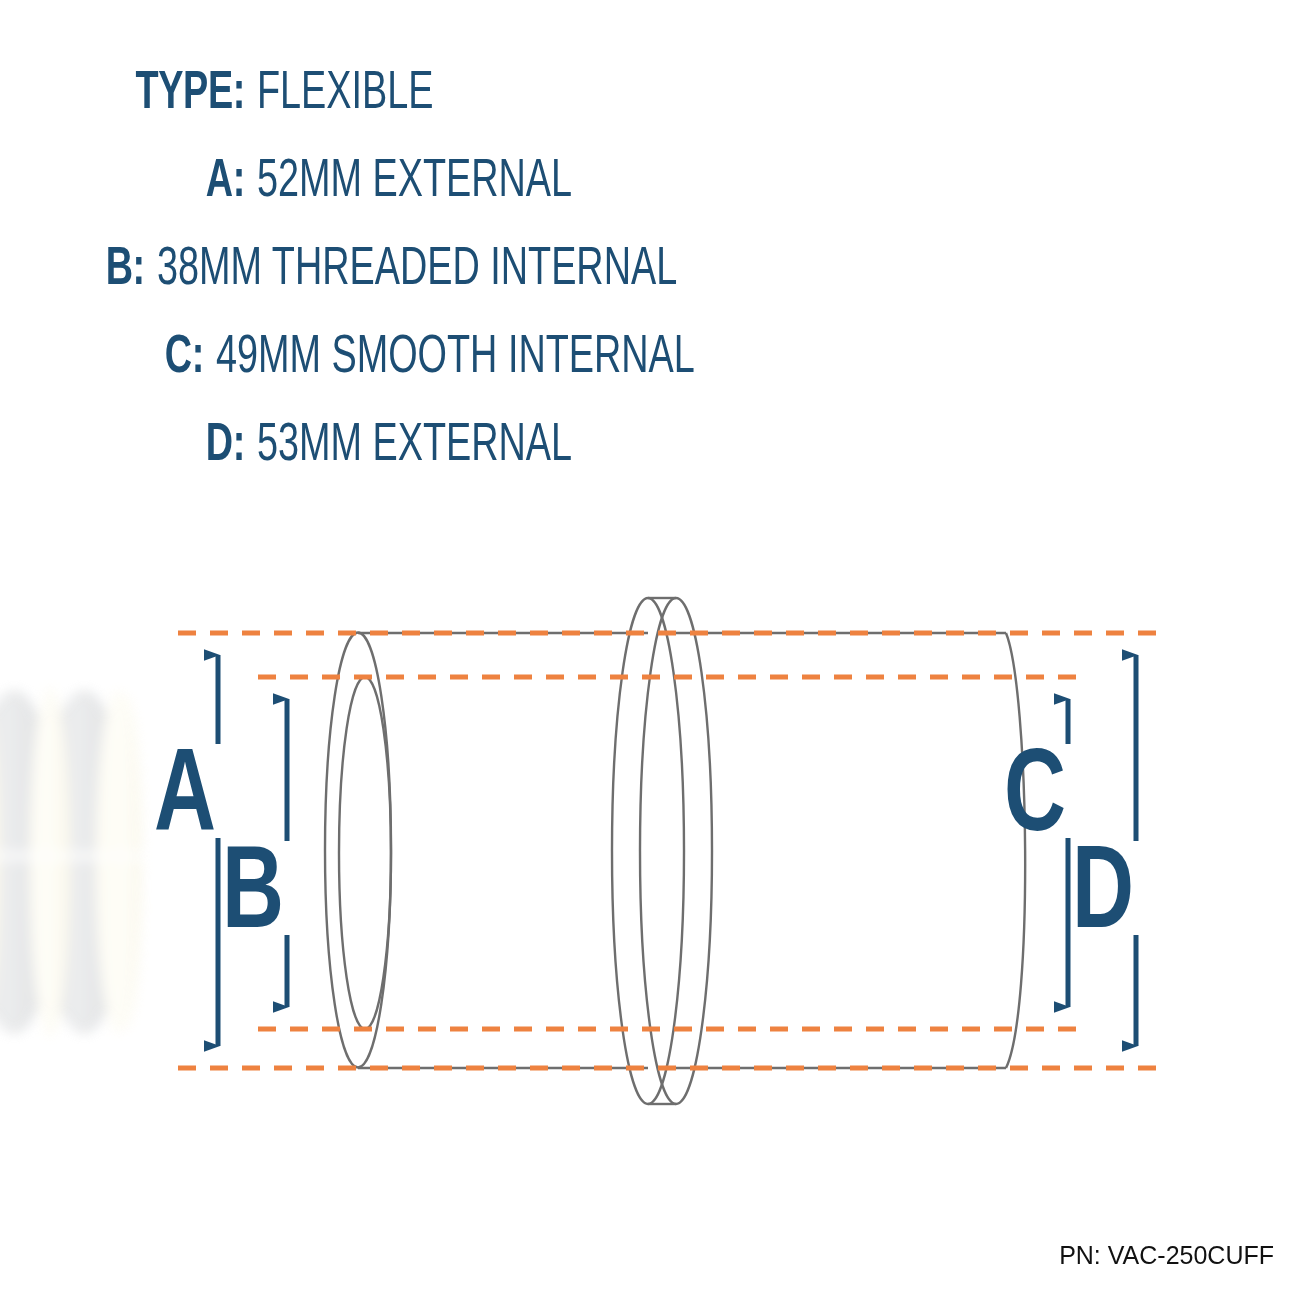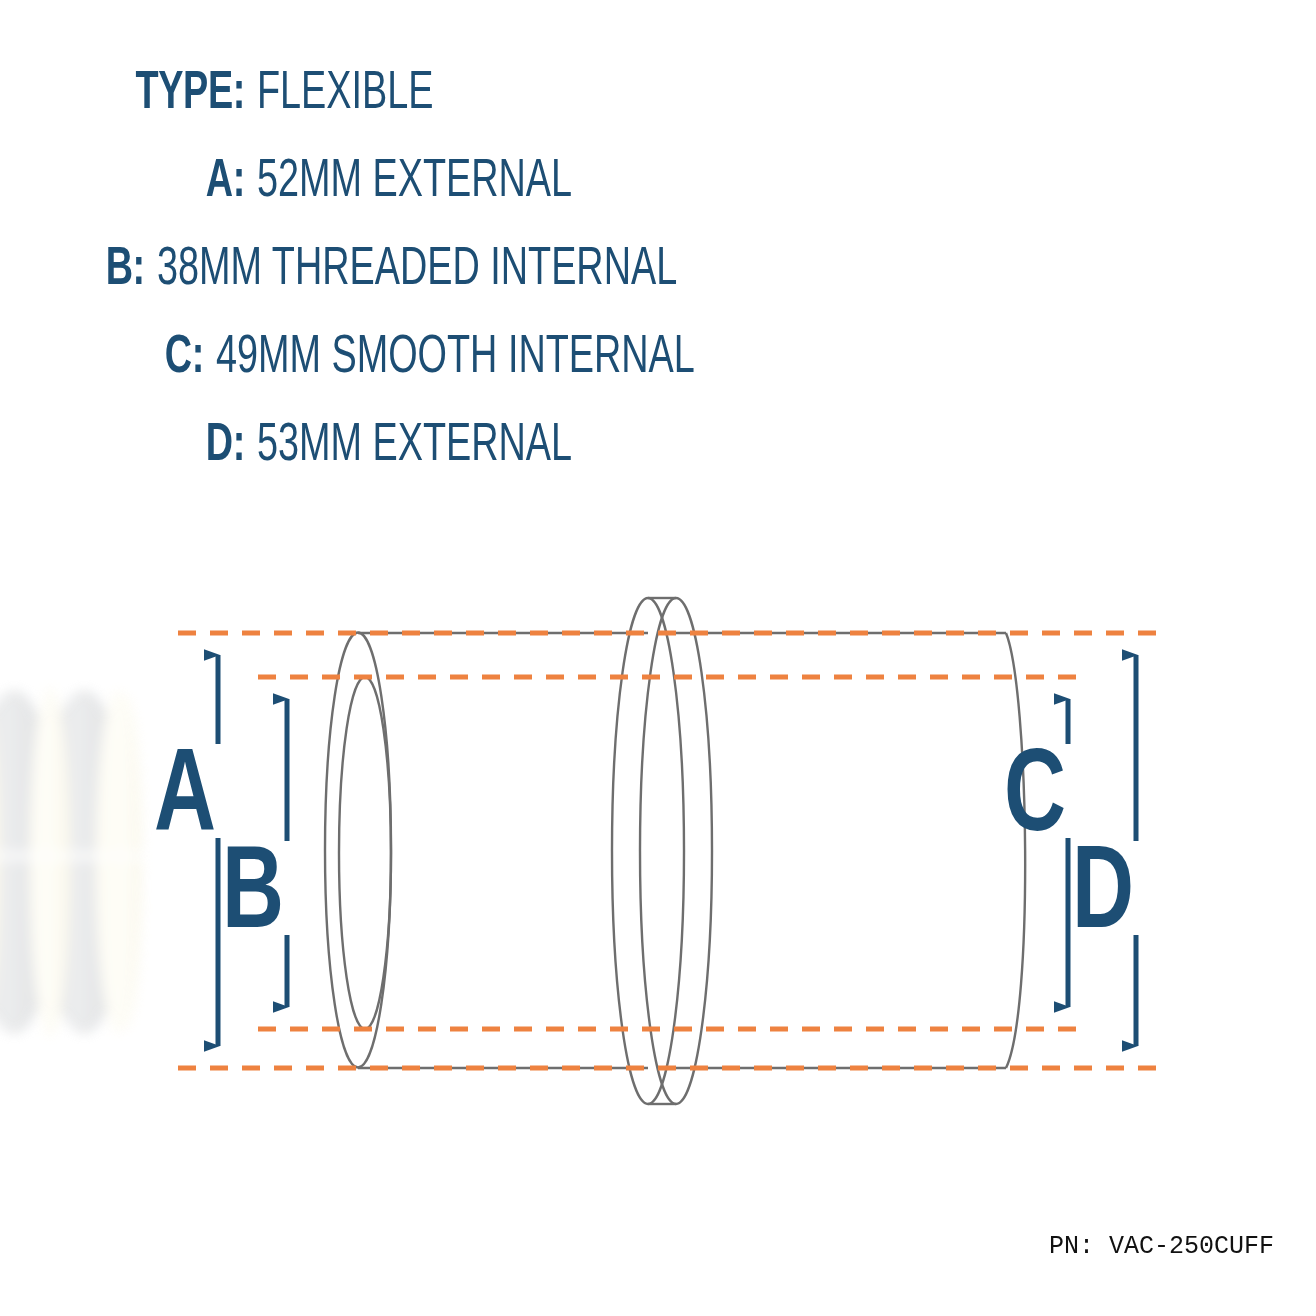--- a/index.html
+++ b/index.html
@@ -81,22 +81,22 @@
   }
   #dim-letter-a { left: 120px;  top: 748px; width: 96px; }
   #dim-letter-b { left: 188px;  top: 845px; width: 96px; }
   #dim-letter-c { left: 970px;  top: 748px; width: 96px; }
   #dim-letter-d { left: 1038px; top: 845px; width: 96px; }
 
   
   #part-number {
     position: absolute;
     right: 42px;
-    bottom: 55px;
-    font-family: Liberation Mono, monospace;
+    bottom: 46px;
+    font-family: Liberation Sans, sans-serif;
     font-size: 25px;
     color: #111111;
     white-space: nowrap;
   }
 
   
   #hose-photo {
     position: absolute;
     left: -96px;
     top: 672px;

